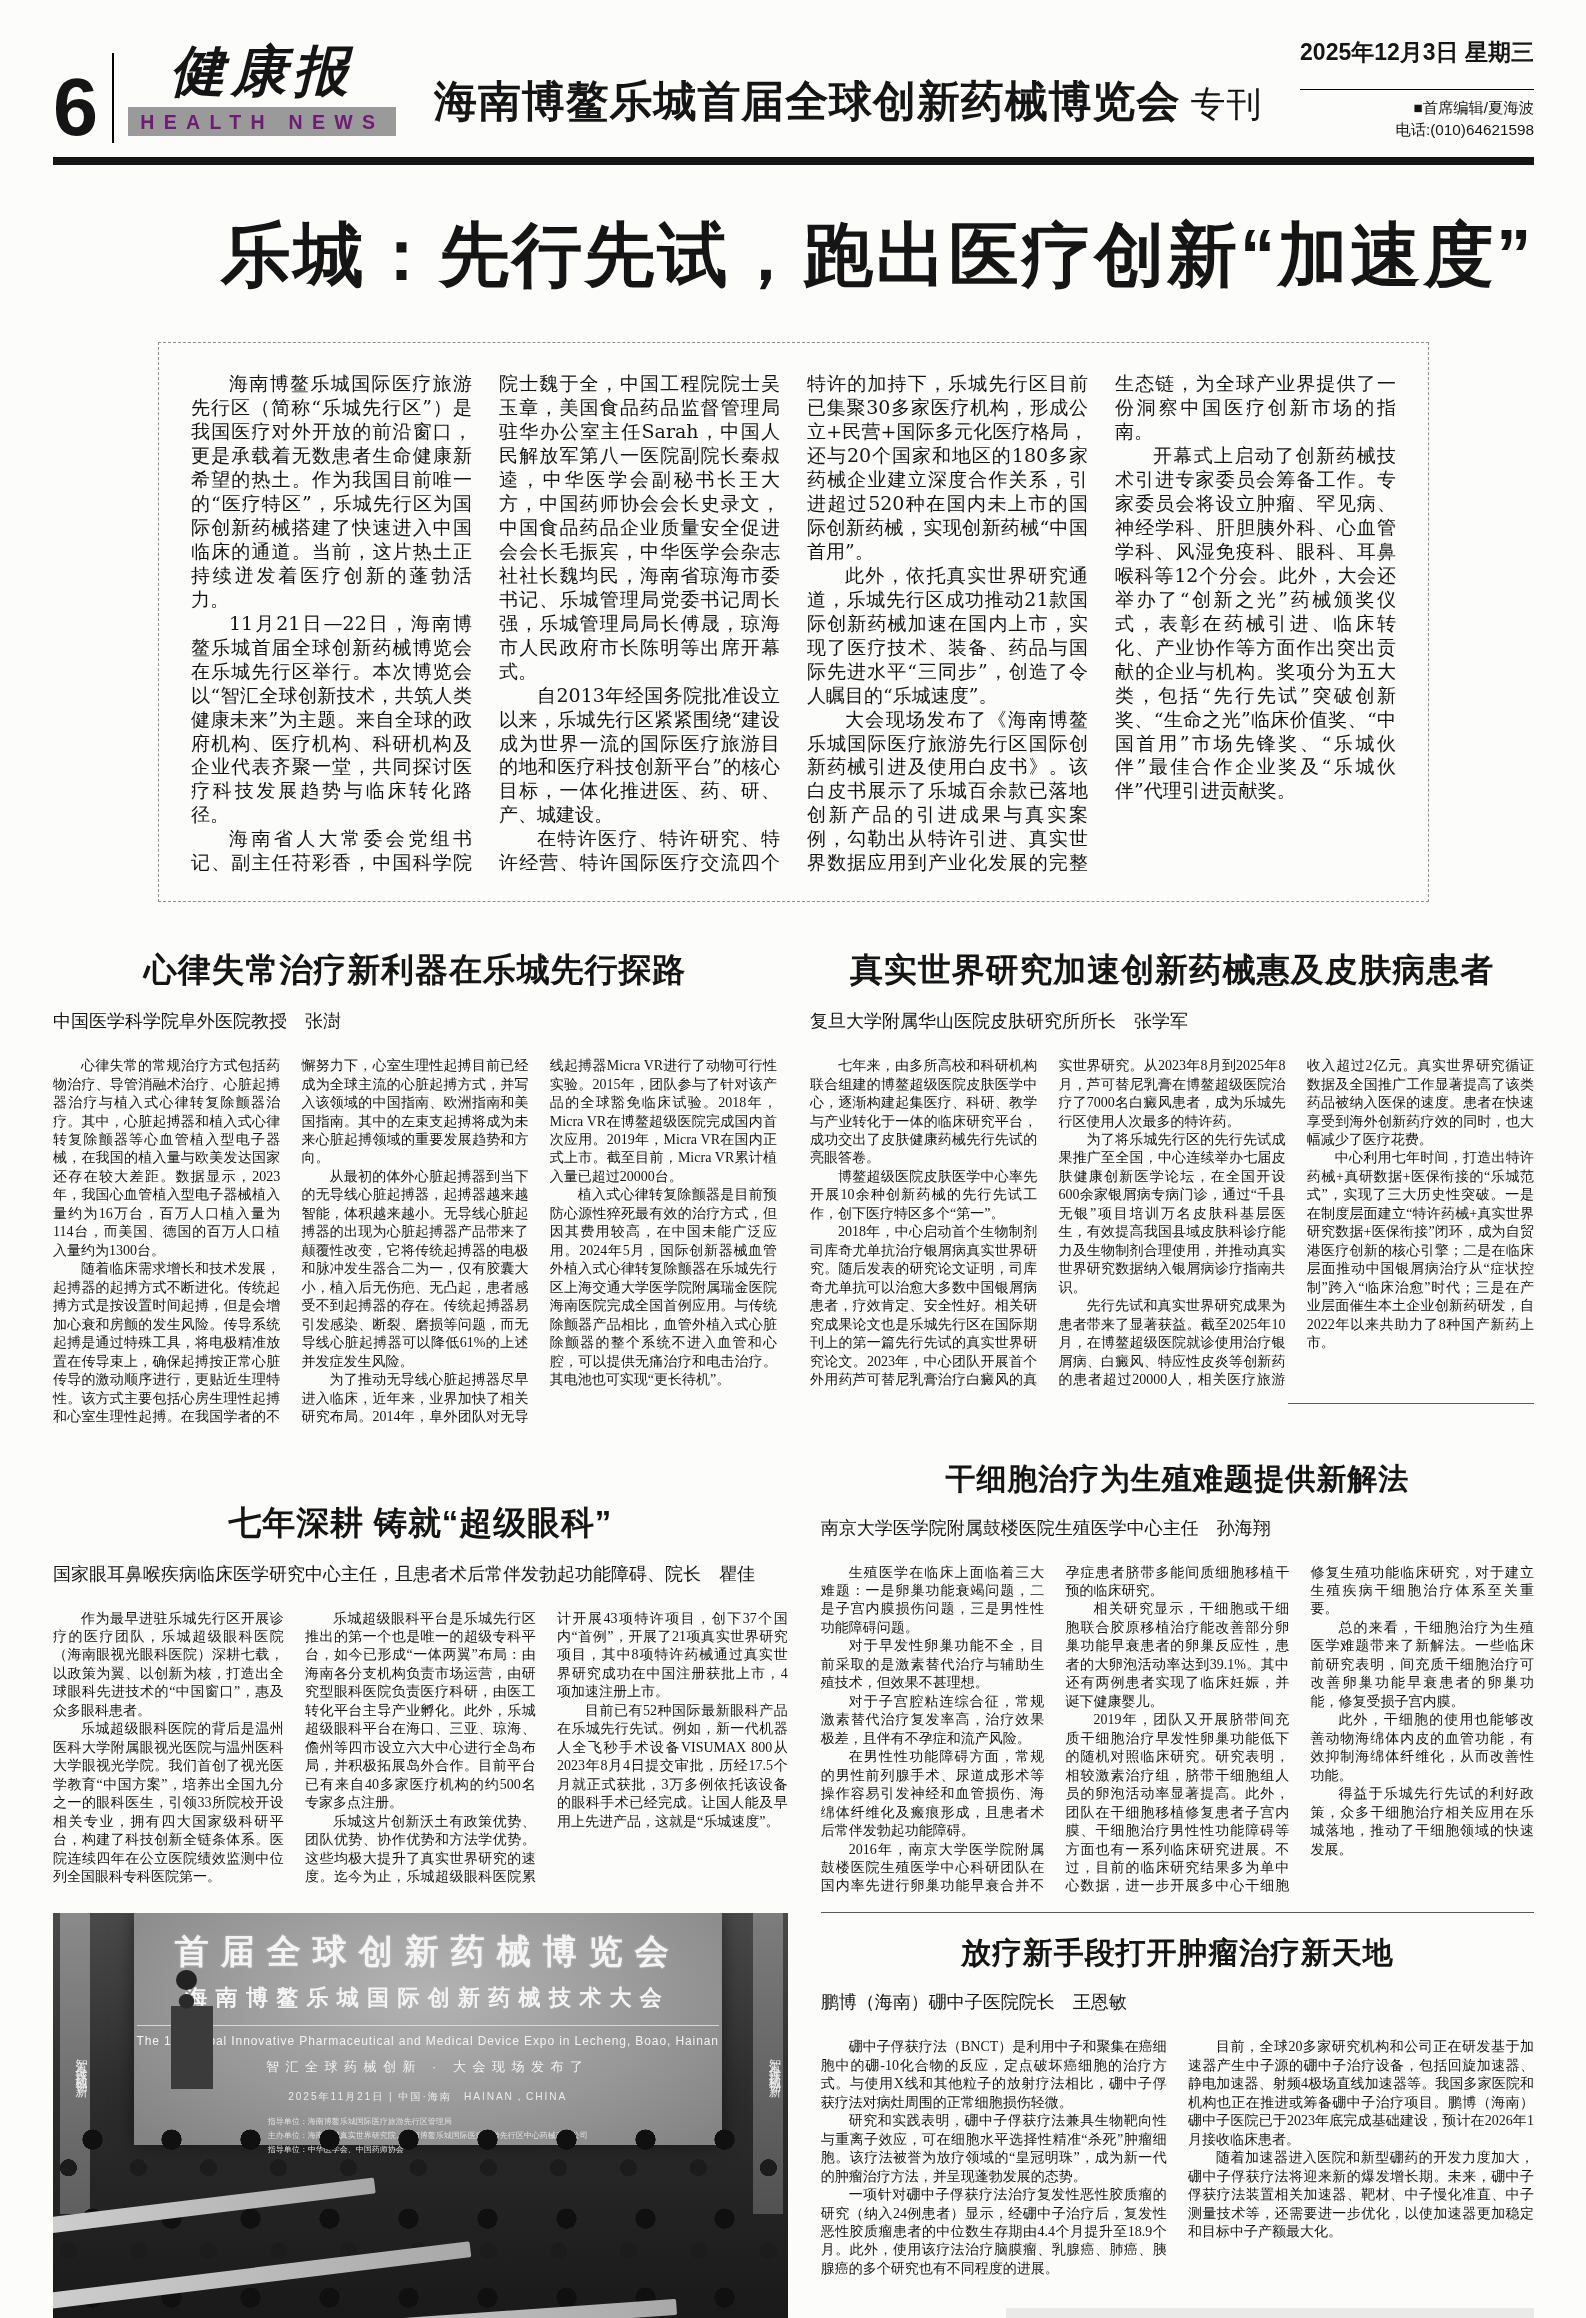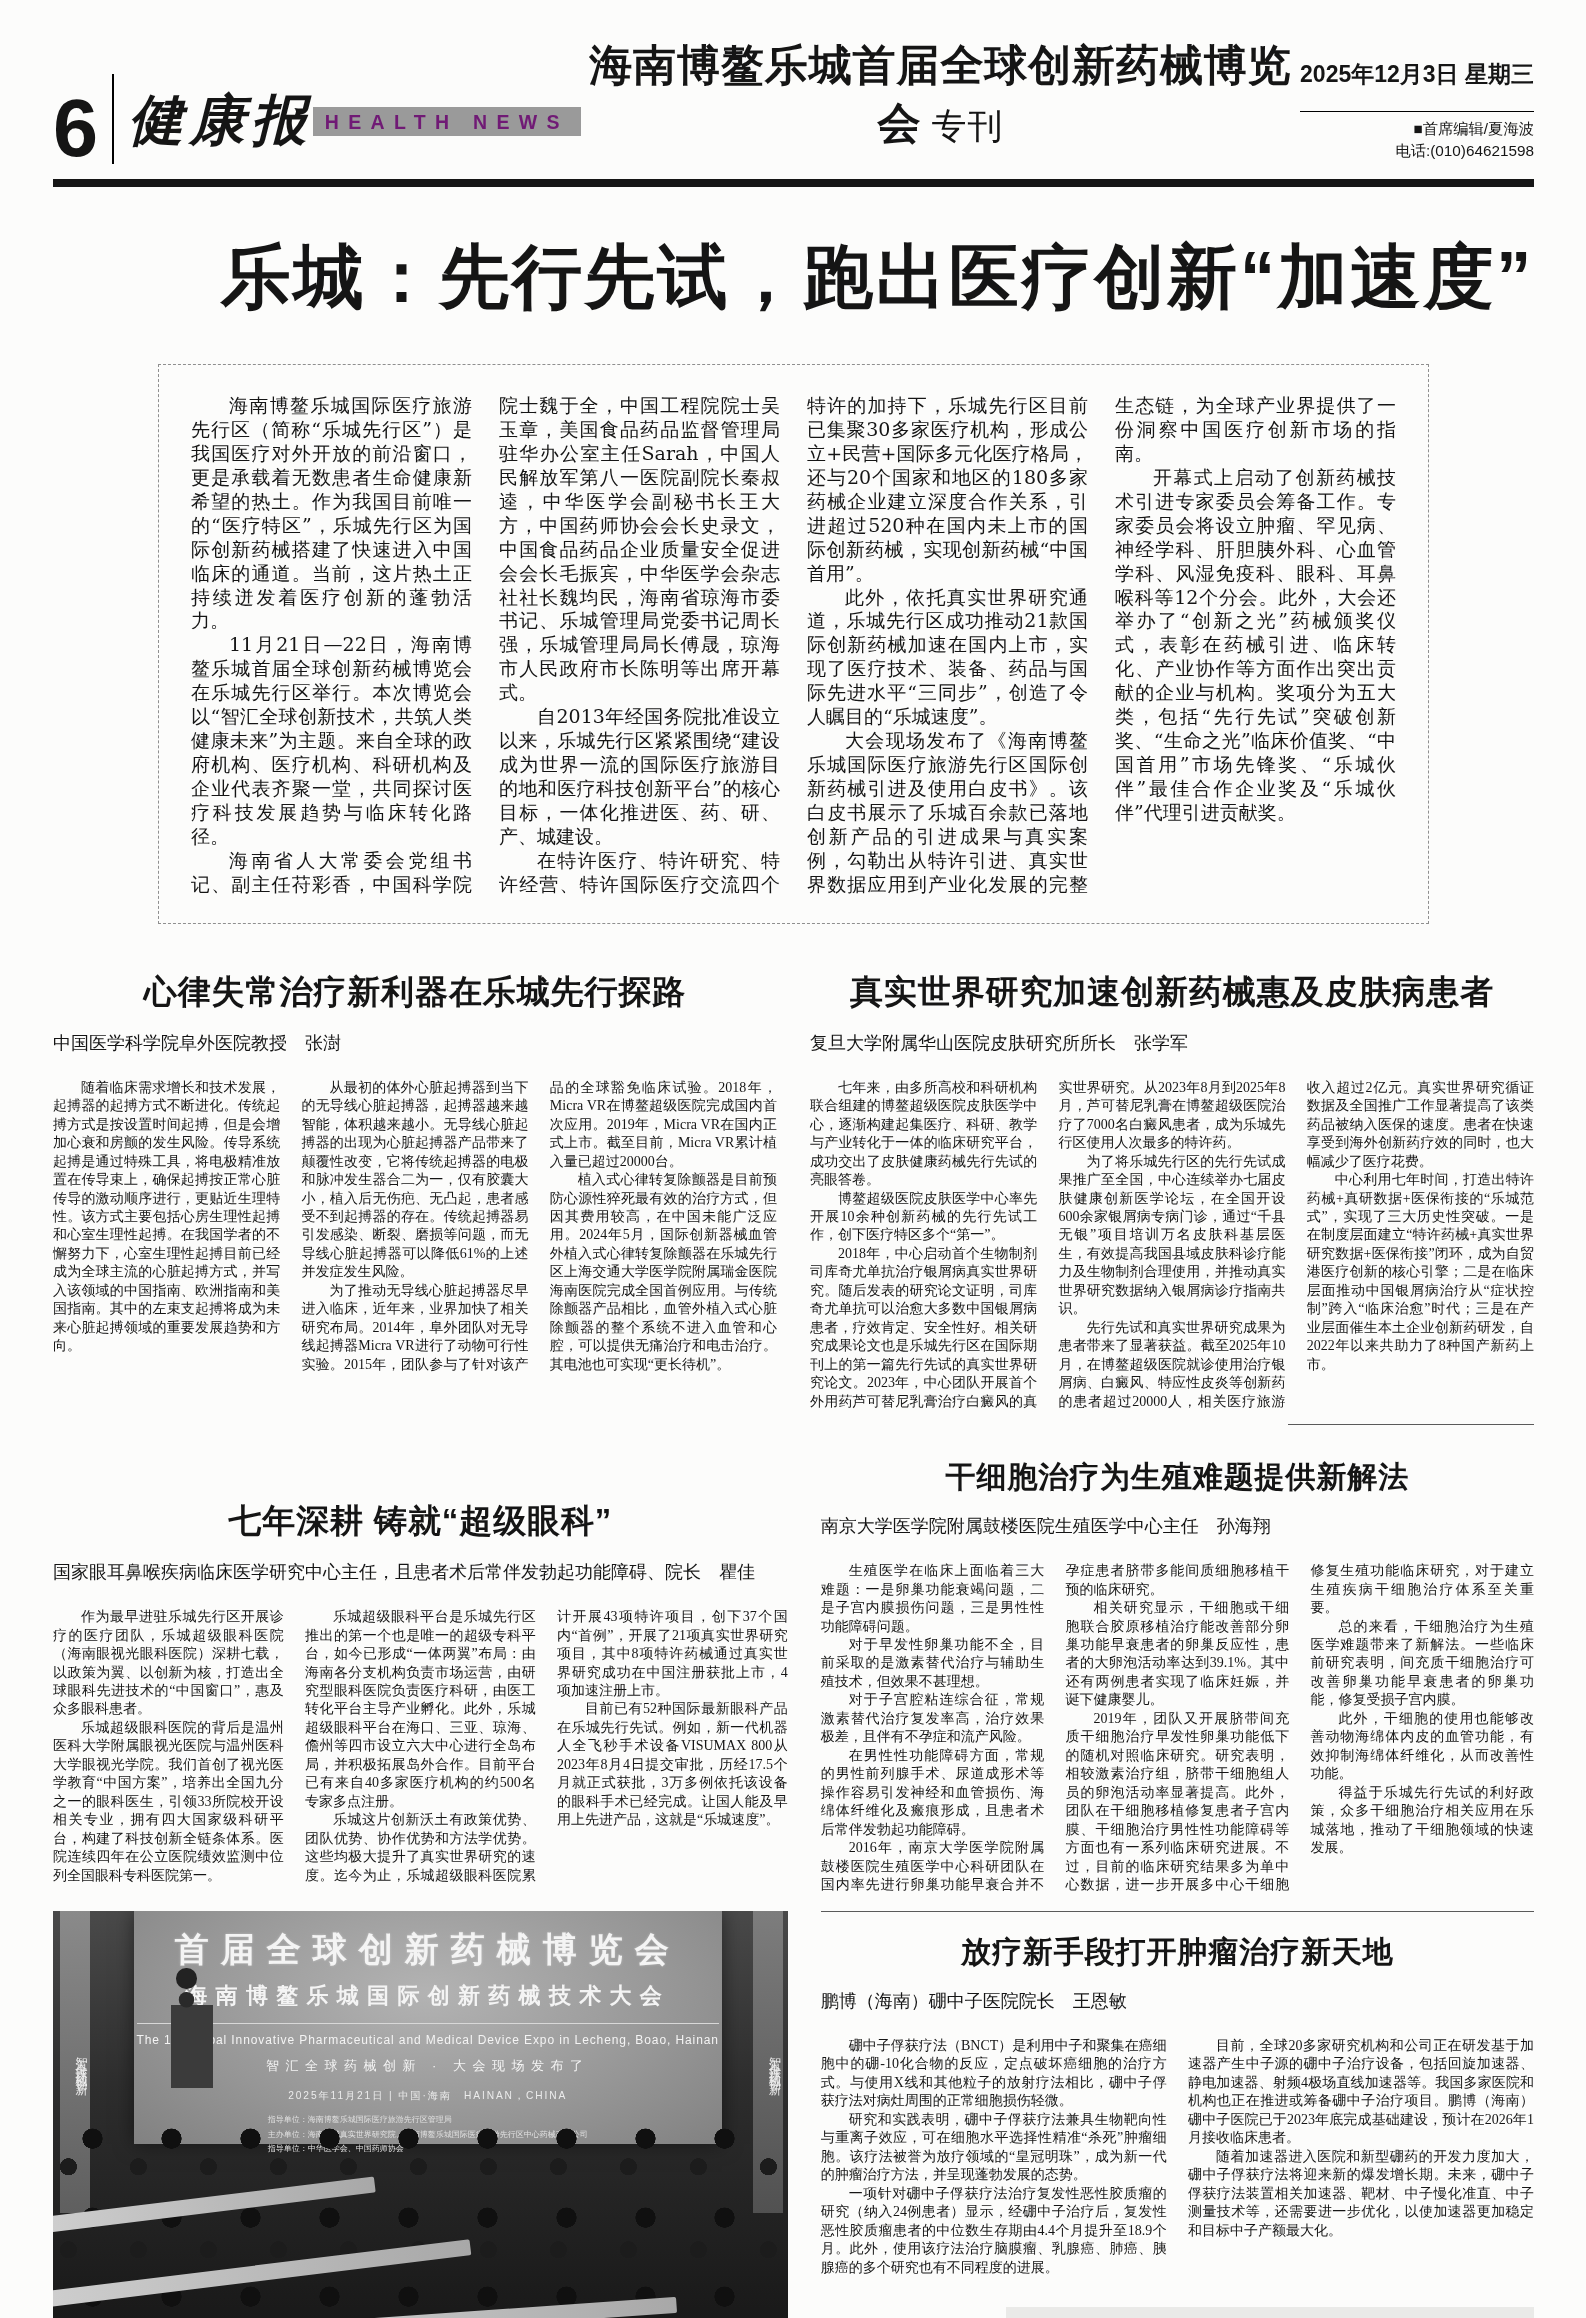--- a/index.html
+++ b/index.html
@@ -1,21 +1,21 @@
 <!DOCTYPE html>
 <html style="font-size:7.4px"><head>
 <meta charset="utf-8">
 <style>
   html,body{margin:0;padding:0;background:#e8e8e8;}
   .page{position:relative;width:1587px;min-height:2345px;margin:0 auto;background:#fcfcfb;color:#151515;font-family:"Liberation Serif",serif;box-sizing:border-box;padding:37px 53px 28px;}
   
   .masthead{display:flex;align-items:flex-end;}
   .page-num{font-family:"Liberation Sans",sans-serif;font-weight:900;font-size:81px;line-height:.95;}
   .head-vrule{width:2.3px;height:90px;background:#000;margin:0 14px 2.8px;}
-  .logo-block{display:flex;flex-direction:row;align-items:center;margin-bottom:16px;}
+  .logo-block{display:flex;flex-direction:column;align-items:center;margin-bottom:9px;}
   .logo-cn{font-family:"DejaVu Serif",serif;font-style:italic;font-weight:bold;font-size:55px;line-height:1.15;letter-spacing:6.5px;}
   .logo-en{background:#9a9a9a;color:#701a75;font-family:"Liberation Sans",sans-serif;font-weight:bold;font-size:19.5px;letter-spacing:9.3px;padding:3.7px 12px 2.8px;margin-top:4.6px;white-space:nowrap;}
   .edition{flex:1;text-align:center;font-family:"Liberation Sans",sans-serif;font-weight:900;font-size:43px;letter-spacing:0.9px;padding-bottom:14px;}
   .edition .suffix{font-weight:400;font-size:35px;margin-left:10.2px;}
   .head-right{font-family:"Liberation Sans",sans-serif;text-align:right;margin-bottom:4.6px;white-space:nowrap;}
   .head-date{font-weight:bold;font-size:23px;border-bottom:1.9px solid #000;padding-bottom:21px;margin-bottom:6.5px;}
   .head-editor,.head-phone{font-size:15.3px;line-height:1.45;}
   .top-rule{height:8px;background:#161616;margin-top:12px;}
   
   .headline{text-align:right;font-family:"Liberation Sans",sans-serif;font-weight:900;font-size:70px;letter-spacing:2.8px;margin:44px 0 39px;}
@@ -96,20 +96,21 @@
         <p class="para">大会现场发布了《海南博鳌乐城国际医疗旅游先行区国际创新药械引进及使用白皮书》。该白皮书展示了乐城百余款已落地创新产品的引进成果与真实案例，勾勒出从特许引进、真实世界数据应用到产业化发展的完整生态链，为全球产业界提供了一份洞察中国医疗创新市场的指南。</p>
         <p class="para">开幕式上启动了创新药械技术引进专家委员会筹备工作。专家委员会将设立肿瘤、罕见病、神经学科、肝胆胰外科、心血管学科、风湿免疫科、眼科、耳鼻喉科等12个分会。此外，大会还举办了“创新之光”药械颁奖仪式，表彰在药械引进、临床转化、产业协作等方面作出突出贡献的企业与机构。奖项分为五大类，包括“先行先试”突破创新奖、“生命之光”临床价值奖、“中国首用”市场先锋奖、“乐城伙伴”最佳合作企业奖及“乐城伙伴”代理引进贡献奖。</p>
       </div>
   </div>
 
   <div class="row2">
     <div class="article">
       <h2 class="art-title">心律失常治疗新利器在乐城先行探路</h2>
       <div class="art-author">中国医学科学院阜外医院教授　张澍</div>
       <div class="art-body cols-3">
+          <p class="para">心律失常的常规治疗方式包括药物治疗、导管消融术治疗、心脏起搏器治疗与植入式心律转复除颤器治疗。其中，心脏起搏器和植入式心律转复除颤器等心血管植入型电子器械，在我国的植入量与欧美发达国家还存在较大差距。数据显示，2023年，我国心血管植入型电子器械植入量约为16万台，百万人口植入量为114台，而美国、德国的百万人口植入量约为1300台。</p>
           <p class="para">随着临床需求增长和技术发展，起搏器的起搏方式不断进化。传统起搏方式是按设置时间起搏，但是会增加心衰和房颤的发生风险。传导系统起搏是通过特殊工具，将电极精准放置在传导束上，确保起搏按正常心脏传导的激动顺序进行，更贴近生理特性。该方式主要包括心房生理性起搏和心室生理性起搏。在我国学者的不懈努力下，心室生理性起搏目前已经成为全球主流的心脏起搏方式，并写入该领域的中国指南、欧洲指南和美国指南。其中的左束支起搏将成为未来心脏起搏领域的重要发展趋势和方向。</p>
           <p class="para">从最初的体外心脏起搏器到当下的无导线心脏起搏器，起搏器越来越智能，体积越来越小。无导线心脏起搏器的出现为心脏起搏器产品带来了颠覆性改变，它将传统起搏器的电极和脉冲发生器合二为一，仅有胶囊大小，植入后无伤疤、无凸起，患者感受不到起搏器的存在。传统起搏器易引发感染、断裂、磨损等问题，而无导线心脏起搏器可以降低61%的上述并发症发生风险。</p>
           <p class="para">为了推动无导线心脏起搏器尽早进入临床，近年来，业界加快了相关研究布局。2014年，阜外团队对无导线起搏器Micra VR进行了动物可行性实验。2015年，团队参与了针对该产品的全球豁免临床试验。2018年，Micra VR在博鳌超级医院完成国内首次应用。2019年，Micra VR在国内正式上市。截至目前，Micra VR累计植入量已超过20000台。</p>
           <p class="para">植入式心律转复除颤器是目前预防心源性猝死最有效的治疗方式，但因其费用较高，在中国未能广泛应用。2024年5月，国际创新器械血管外植入式心律转复除颤器在乐城先行区上海交通大学医学院附属瑞金医院海南医院完成全国首例应用。与传统除颤器产品相比，血管外植入式心脏除颤器的整个系统不进入血管和心腔，可以提供无痛治疗和电击治疗。其电池也可实现“更长待机”。</p>
         </div>
     </div>
     <div class="article">
       <h2 class="art-title">真实世界研究加速创新药械惠及皮肤病患者</h2>
       <div class="art-author">复旦大学附属华山医院皮肤研究所所长　张学军</div>
       <div class="art-body cols-3">

